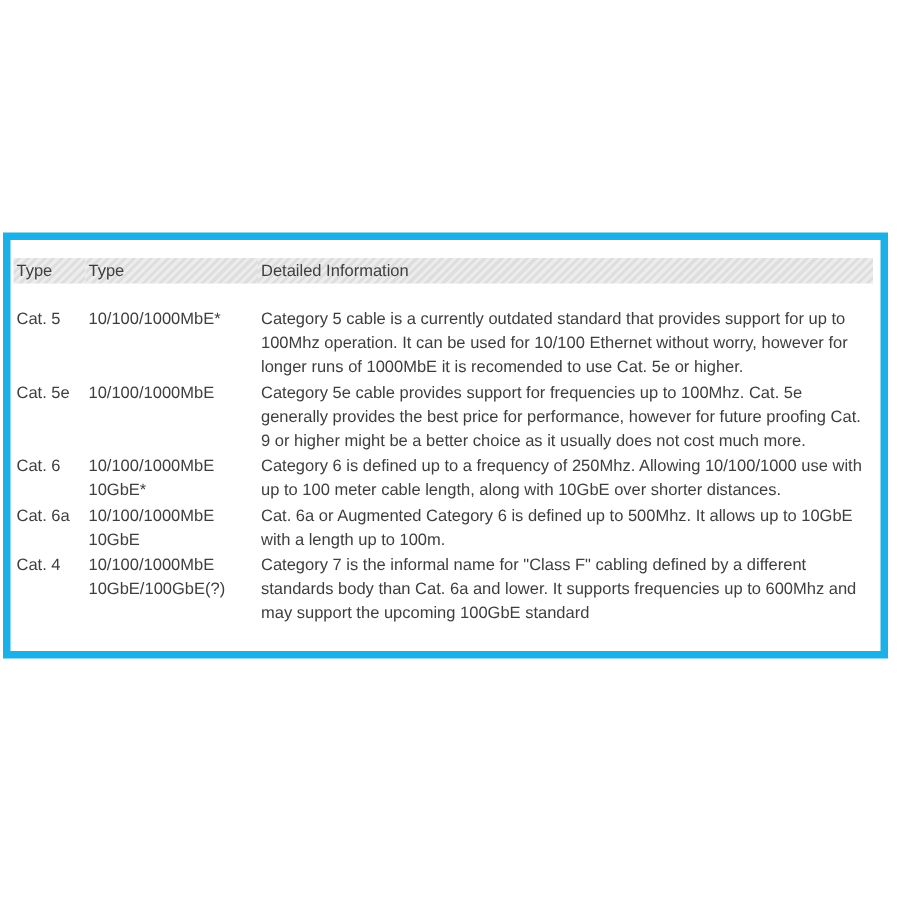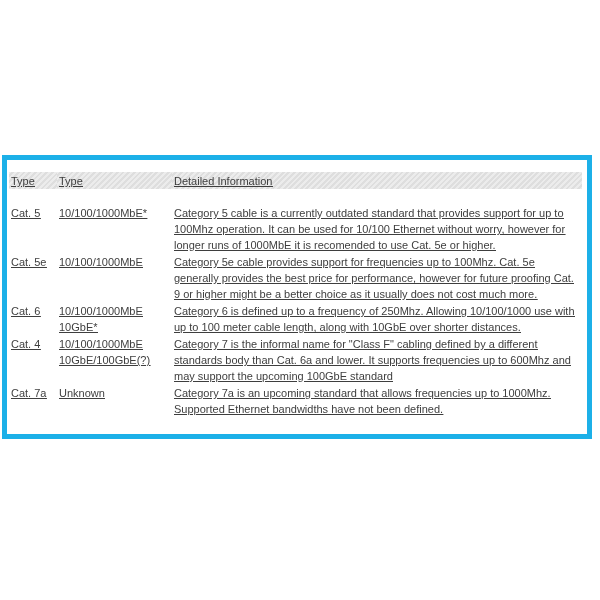--- a/index.html
+++ b/index.html
@@ -1,21 +1,21 @@
 <!DOCTYPE html>
 <html style="--border-color: #1cb0e8; --header-bg: #e2e2e2; --text-color: #3e3e3e; --page-bg: #ffffff;"><head>
 <meta charset="utf-8">
 <style>
   :root {
     --border-color: #1cb0e8;
     --header-bg: #e2e2e2;
     --text-color: #3e3e3e;
     --page-bg: #ffffff;
   }
-  * { box-sizing: border-box; text-decoration: underline; }
+  * { box-sizing: border-box; }
   html, body {
     margin: 0;
     padding: 0;
     width: 600px;
     height: 600px;
     background: var(--page-bg);
     font-family: "Liberation Sans", sans-serif;
     position: relative;
   }
   .table-wrap {
@@ -92,29 +92,30 @@
         </tr>
         <tr>
           <td>Cat. 6</td>
           <td>
             <div>10/100/1000MbE</div>
             <div>10GbE*</div>
           </td>
           <td>Category 6 is defined up to a frequency of 250Mhz. Allowing 10/100/1000 use with up to 100 meter cable length, along with 10GbE over shorter distances.</td>
         </tr>
         <tr>
+          <td>Cat. 6a</td>
+          <td>
+            <div>10/100/1000MbE</div>
+            <div>10GbE</div>
+          </td>
+          <td>Cat. 6a or Augmented Category 6 is defined up to 500Mhz. It allows up to 10GbE with a length up to 100m.</td>
+        </tr>
+        <tr>
           <td>Cat. 4</td>
           <td>
             <div>10/100/1000MbE</div>
             <div>10GbE/100GbE(?)</div>
           </td>
           <td>Category 7 is the informal name for "Class F" cabling defined by a different standards body than Cat. 6a and lower. It supports frequencies up to 600Mhz and may support the upcoming 100GbE standard</td>
         </tr>
-        <tr>
-          <td>Cat. 7a</td>
-          <td>
-            <div>Unknown</div>
-          </td>
-          <td>Category 7a is an upcoming standard that allows frequencies up to 1000Mhz. Supported Ethernet bandwidths have not been defined.</td>
-        </tr>
       </tbody>
   </table>
 </div>
 
 </body></html>

